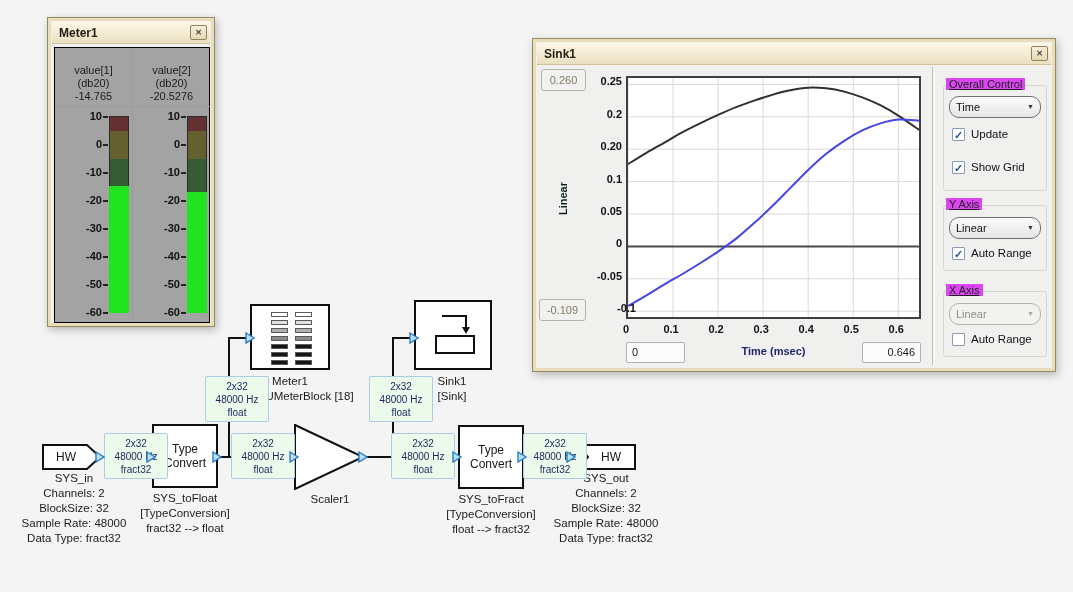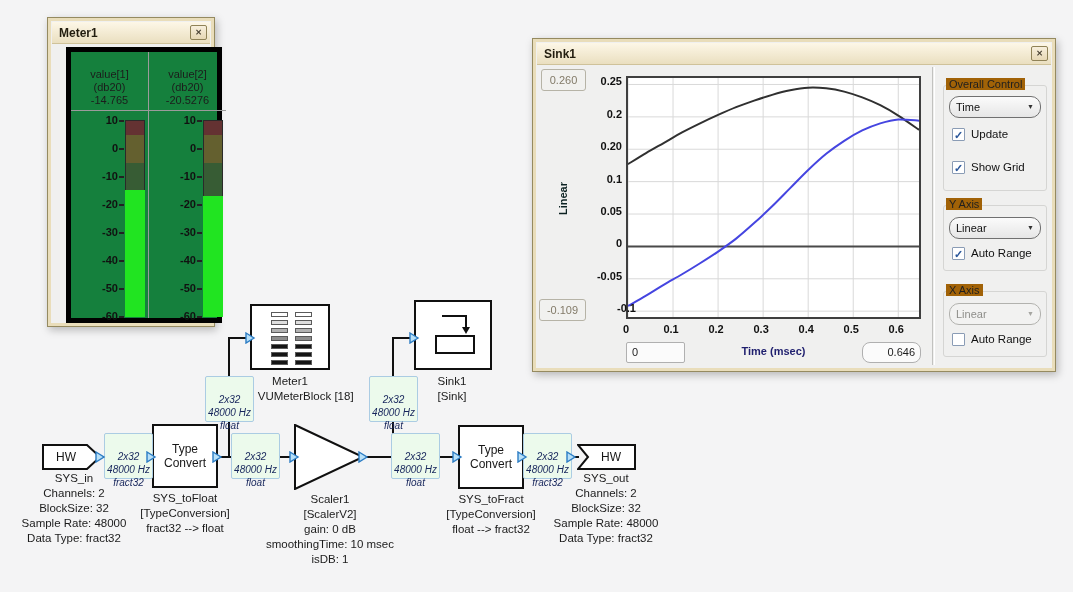--- a/index.html
+++ b/index.html
@@ -21,21 +21,21 @@
     font-weight:bold; font-size:12px; color:#221d0f;
     padding-left:7px; line-height:22px;
   }
   .closebtn {
     position:absolute; width:17px; height:15px; top:3px; right:3px;
     background:linear-gradient(#f7efdc,#e7d8b5);
     border:1px solid #8f8257; border-radius:2px;
     font-size:8px; line-height:13px; text-align:center; color:#4a4335; cursor:default;
   }
   
-  .mpanel { position:absolute; background:#15803d; border:5px solid #000000;margin-left:12px; }
+  .mpanel { position:absolute; background:#a3a3a3; border:1px solid #000000; }
   .mcol { position:absolute; top:0; height:100%; }
   .mcol.first { border-right:1px solid #9b9b9b; }
   .mhead { position:absolute; width:100%; text-align:center; font-size:11px; color:#1c1c1c; }
   .mtick { position:absolute; font-size:11px; font-weight:bold; color:#111; width:34px; text-align:right; }
   .mdash { position:absolute; width:5px; height:2px; background:#222; }
   .hline { position:absolute; left:0; width:100%; height:1px; background:#9b9b9b; }
   
   .readout {
     position:absolute; background:#f1f1ef; border:1px solid #b6b3a6; border-radius:3px;
     color:#827a68; font-size:11px; text-align:center; line-height:20px;
@@ -44,21 +44,21 @@
     position:absolute; background:#fbfbfb; border:1px solid #b0b0b0; border-radius:2px;
     color:#1c1c1c; font-size:11px; line-height:19px; padding:0 5px;
   }
   .plotframe { position:absolute; background:#fff; border:2px solid #3f3f3f; }
   .ytick { position:absolute; font-size:11px; font-weight:bold; color:#101010; width:44px; text-align:right; }
   .xtick { position:absolute; font-size:11px; font-weight:bold; color:#101010; width:34px; text-align:center; }
   .axlabel-x { position:absolute; font-size:11px; font-weight:bold; color:#1f1f6e; text-align:center; }
   .axlabel-y { position:absolute; font-size:11px; font-weight:bold; color:#0c2222;
                transform:rotate(-90deg); transform-origin:center; white-space:nowrap; }
   .groupbox { position:absolute; border:1px solid #d5d5d3; border-radius:3px; }
-  .grouplabel { position:absolute; font-size:11px; color:#1f1f1f; background:#a16207; padding:0 3px; }
+  .grouplabel { position:absolute; font-size:11px; color:#1f1f1f; background:#d946ef; padding:0 3px;text-decoration:underline; }
   .combo {
     position:absolute; height:22px; background:linear-gradient(#fbfbfb,#e6e6e6);
     border:1px solid #707070; border-radius:10px; font-size:11px; color:#111;
     line-height:20px; padding-left:6px; cursor:default;
   }
   .combo .arrow { position:absolute; right:6px; top:0; font-size:7px; line-height:20px; color:#333; }
   .combo.disabled { background:#f2f2f1; border-color:#b2b2ae; color:#8e8e8a; }
   .combo.disabled .arrow { color:#a5a5a0; }
   .cbrow { position:absolute; height:14px; }
   .cbbox {
@@ -66,23 +66,23 @@
     border:1px solid #8a9cb5; border-radius:1px; font-size:11px; line-height:12px;
     text-align:center; color:#2b579a; font-weight:bold;
   }
   .cblabel { position:absolute; left:19px; top:0; font-size:11.5px; color:#111; white-space:nowrap; }
   .splitter { position:absolute; width:3px; border-left:1px solid #c2c2bf; border-right:1px solid #ffffff; }
   
   .wire { position:absolute; background:#101010; z-index:1; }
   .block { position:absolute; background:#fff; border:2px solid #101010; z-index:2; }
   .blocktext { position:absolute; width:100%; text-align:center; font-size:12px; color:#181818; z-index:2;}
   .wirelabel {
-    position:absolute; width:49px; background:#ecfaec; border:1px solid #abccе3;
+    position:absolute; width:64px; background:#ecfaec; border:1px solid #abccе3;
     border:1px solid #abcce3; border-radius:2px; z-index:5; text-align:center;
-    font-size:10px; line-height:13px; color:#17265c; padding-top:16px; height:46px;font-style:italic;
+    font-size:10px; line-height:13px; color:#17265c; padding-top:3px; height:46px;
   }
   .blocklabel { position:absolute; text-align:center; font-size:11.5px; line-height:15px; color:#1b1b1b; z-index:1; }
   .pin { position:absolute; z-index:6; }
   .shape { position:absolute; z-index:2; }
   .shapetext { position:absolute; font-size:12px; color:#161616; font-weight:normal; z-index:3; }
   .mbar-lit { position:absolute; }
   .mbar-unlit { position:absolute; border:1px solid #2a2a2a; }
   .mbar-seg { width:100%; }
 </style>
 </head>
@@ -125,26 +125,20 @@
         <div>[TypeConversion]</div>
         <div>fract32 --&gt; float</div>
       </div>
   </div>
 
   <svg class="shape" style="left:294px;top:424px;" width="72" height="66">
     <polygon points="1,1 69,33 1,65" fill="#ffffff" stroke="#101010" stroke-width="2"></polygon>
   </svg>
   <div class="blocklabel" style="left:245px;top:492px;width:170px;">
     <div>Scaler1</div>
-    <div>
-        <div>[ScalerV2]</div>
-        <div>gain: 0 dB</div>
-        <div>smoothingTime: 10 msec</div>
-        <div>isDB: 1</div>
-      </div>
   </div>
 
   <div class="block" style="left:458px;top:425px;width:66px;height:64px;">
     <div class="blocktext" style="top:16px;">
       <div>Type</div>
       <div>Convert</div>
     </div>
   </div>
   <div class="blocklabel" style="left:426px;top:492px;width:130px;">
     <div>SYS_toFract</div>
@@ -383,21 +377,21 @@
         <div class="xtick" style="left: 121.046px; top: 284px;">0.1</div>
         <div class="xtick" style="left: 166.093px; top: 284px;">0.2</div>
         <div class="xtick" style="left: 211.139px; top: 284px;">0.3</div>
         <div class="xtick" style="left: 256.186px; top: 284px;">0.4</div>
         <div class="xtick" style="left: 301.232px; top: 284px;">0.5</div>
         <div class="xtick" style="left: 346.279px; top: 284px;">0.6</div>
       </div>
 
     <div class="rangebox" style="left:93px;top:303px;width:59px;height:21px;text-align:left;">0</div>
     <div class="axlabel-x" style="left:152px;top:306px;width:177px;">Time (msec)</div>
-    <div class="rangebox" style="left:329px;top:303px;width:59px;height:21px;text-align:right;border-radius:8px;">0.646</div>
+    <div class="rangebox" style="left:329px;top:303px;width:59px;height:21px;text-align:right;">0.646</div>
 
     <div class="splitter" style="left:399px;top:28px;height:298px;"></div>
 
     <div class="groupbox" style="left:410px;top:46px;width:104px;height:106px;"></div>
     <div class="grouplabel" style="left:413px;top:39px;">Overall Control</div>
     <div class="combo" style="left:416px;top:57px;width:92px;">
       <span>Time</span>
       <span class="arrow">▼</span>
     </div>
     <div class="cbrow" style="left:419px;top:89px;">

